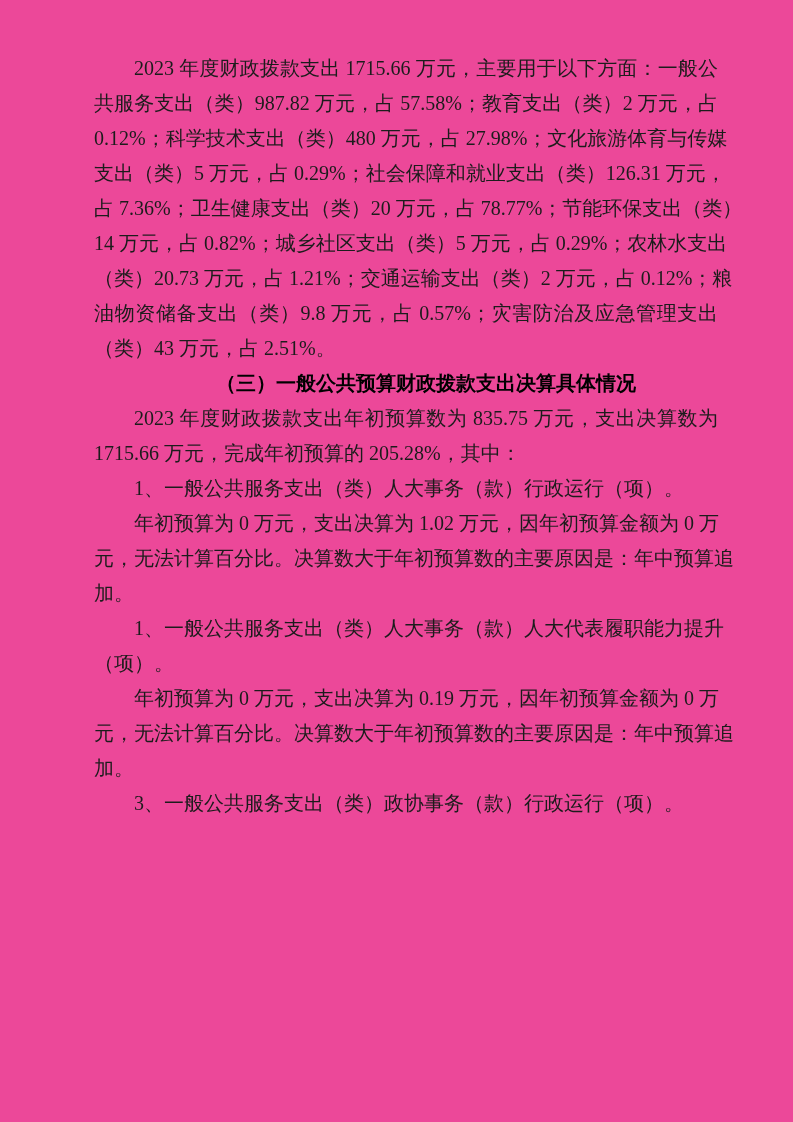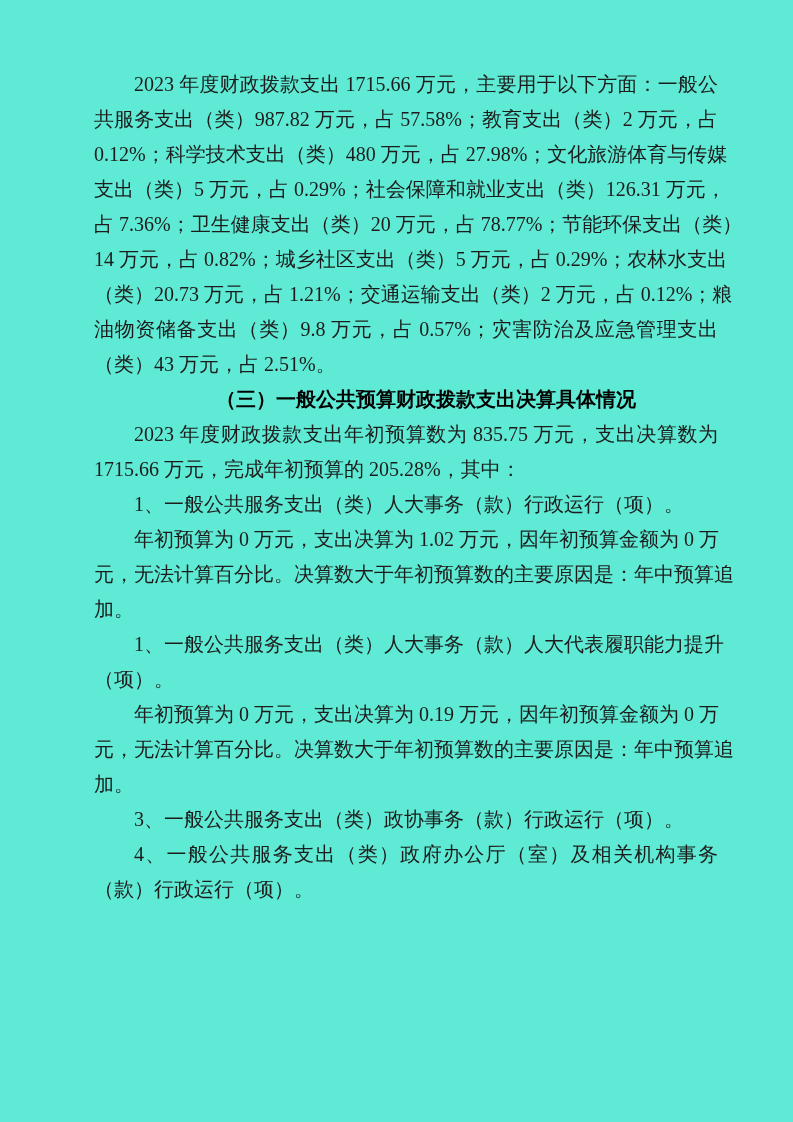--- a/index.html
+++ b/index.html
@@ -4,23 +4,23 @@
 <style>
   html, body {
     margin: 0;
     padding: 0;
     background: #ffffff;
   }
   .page {
     position: relative;
     width: 793px;
     height: 1122px;
-    background: #5eead4;
+    background: #ec4899;
     box-sizing: border-box;
-    padding: 67px 75px 0 94px;
+    padding: 51px 75px 0 94px;
     overflow: hidden;
     font-family: "Liberation Serif", "DejaVu Serif", serif;
     color: #1c1c1c;
   }
   .para {
     margin: 0;
     padding: 0;
   }
   .line {
     font-size: 20px;
@@ -92,18 +92,14 @@
     <div class="line first">年初预算为 0 万元，支出决算为 0.19 万元，因年初预算金额为 0 万</div>
     <div class="line">元，无法计算百分比。决算数大于年初预算数的主要原因是：年中预算追</div>
     <div class="line last">加。</div>
   </div>
 
   <div class="para">
     <div class="line first last">3、一般公共服务支出（类）政协事务（款）行政运行（项）。</div>
   </div>
 
 
-  <div class="para">
-    <div class="line first">4、一般公共服务支出（类）政府办公厅（室）及相关机构事务</div>
-    <div class="line last">（款）行政运行（项）。</div>
-  </div>
 
 </div>
 
 </body></html>

